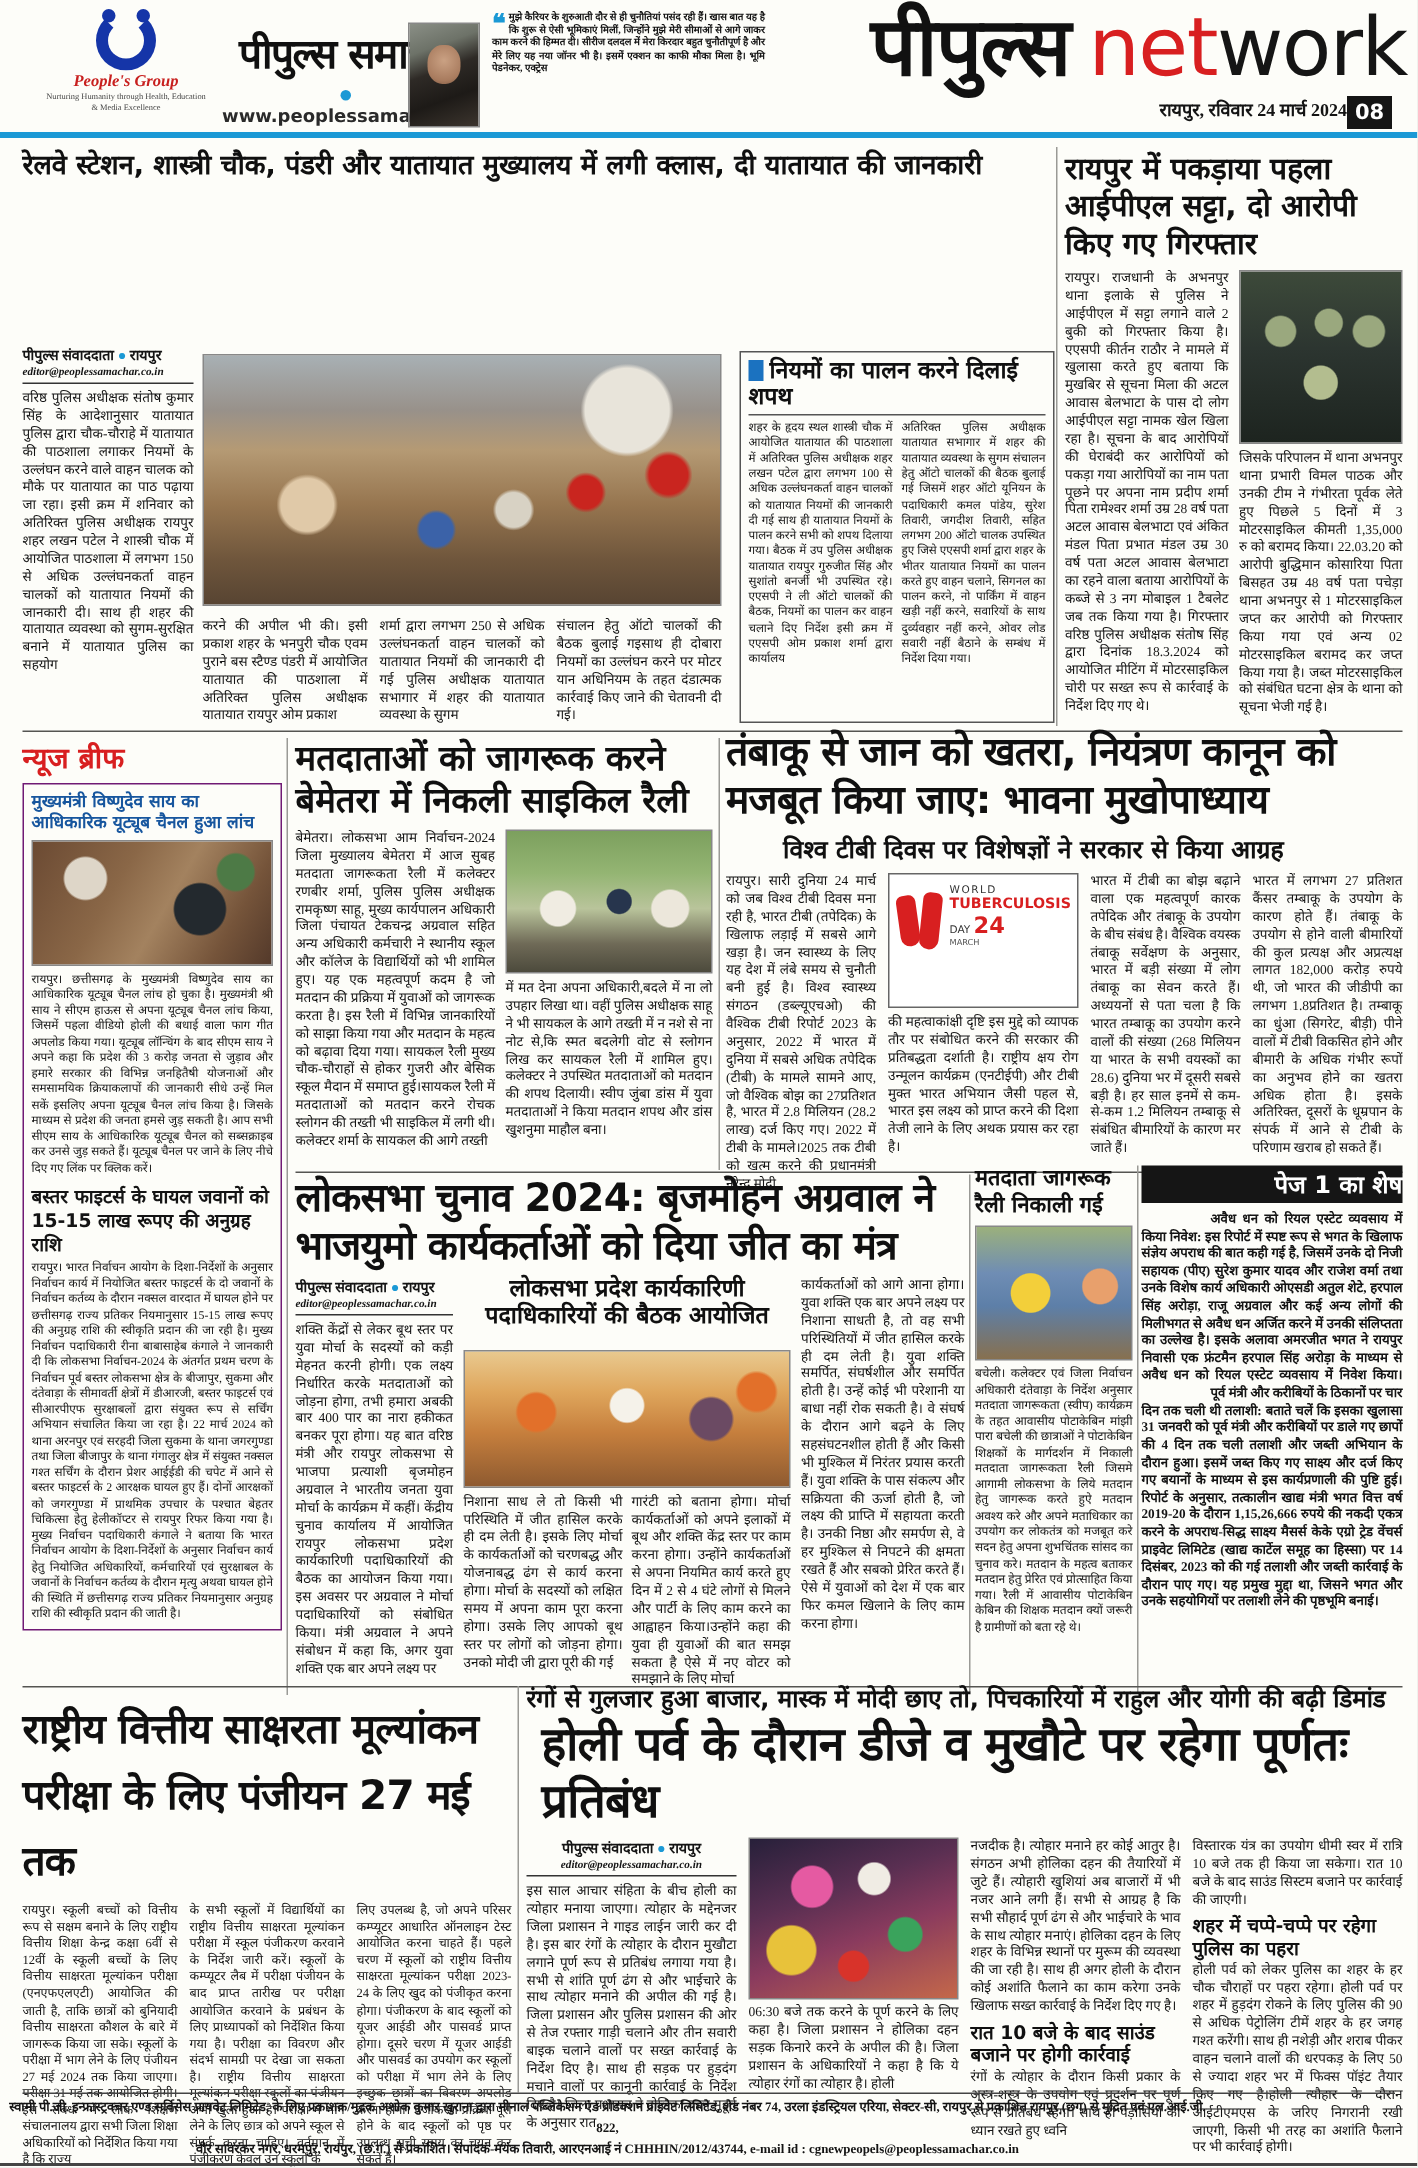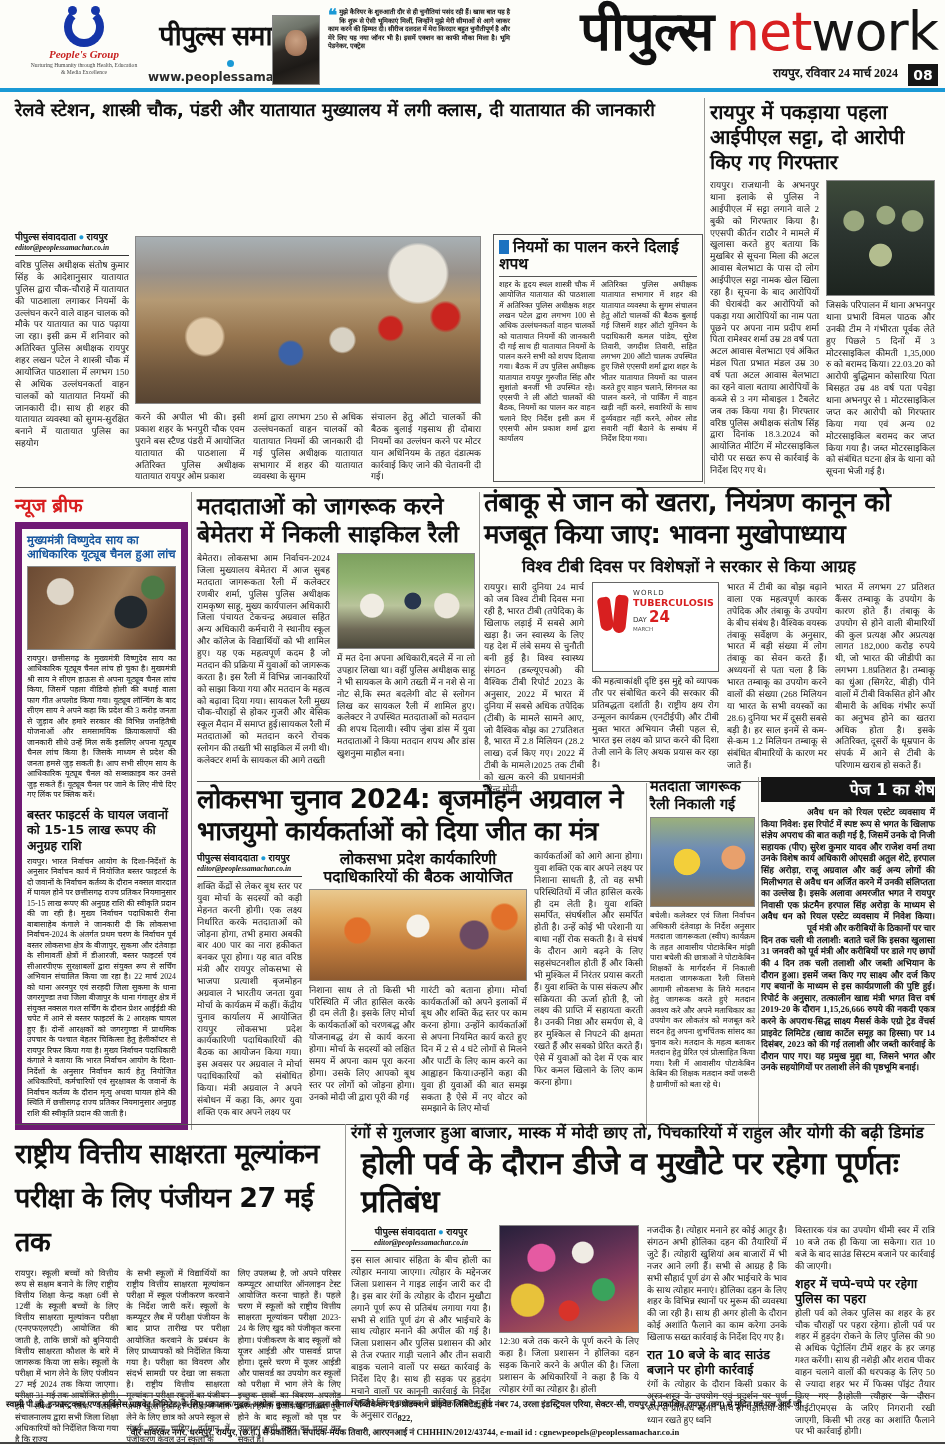--- a/index.html
+++ b/index.html
@@ -35,21 +35,21 @@
     background:radial-gradient(circle at 50% 40%,#caa183 0%,#a87b5e 70%,#7a5640 100%); }
   .quote { position:absolute; left:328px; top:8px; width:182px; height:78px; font-size:6.6px; line-height:1.3; text-align:justify; font-weight:600; }
   .qmark { color:#1b99d5; font-size:17px; float:left; line-height:0.9; margin-right:2px; }
   .q-attr { font-weight:700; }
   #masthead { position:absolute; left:520px; top:2px; width:418px; text-align:right; }
   .brand { font-size:54px; line-height:60px; letter-spacing:-1px; white-space:nowrap; }
   .brand .b-hindi { font-weight:700; color:#111; font-family:"DejaVu Sans",sans-serif; }
   .brand .b-net { color:#d81f20; font-family:"DejaVu Sans",sans-serif; font-weight:400; }
   .brand .b-work { color:#151515; font-family:"DejaVu Sans",sans-serif; font-weight:400; }
   .dateline { font-size:12px; font-weight:700; margin-top:2px; padding-right:40px; }
-  .pageno { position:absolute; right:0; top:62px; width:30px; height:22px; background:#151515; color:#fff;
+  .pageno { position:absolute; right:10px; top:62px; width:30px; height:22px; background:#151515; color:#fff;
     font:700 14px/22px "DejaVu Sans",sans-serif; text-align:center; }
 
   
   #lead-kicker { position:absolute; left:15px; top:97px; width:686px; font-size:18px; }
   #lead-headline { position:absolute; left:15px; top:119px; width:686px; font-size:39px; line-height:46px; letter-spacing:-0.5px; }
   #lead-body { position:absolute; left:15px; top:230px; width:688px; height:253px; }
   .byline-blk { border-bottom:1px solid #333; padding-bottom:3px; margin-bottom:4px; }
   .byline { font-size:9.5px; font-weight:700; }
   .bdot { color:#1b99d5; }
   .bemail { font-size:7.5px; font-weight:700; font-style:italic; }
@@ -80,21 +80,21 @@
     background:
       radial-gradient(circle at 25% 35%, #9aa87e 0 9%, transparent 10%),
       radial-gradient(circle at 55% 30%, #9aa87e 0 9%, transparent 10%),
       radial-gradient(circle at 80% 35%, #9aa87e 0 9%, transparent 10%),
       radial-gradient(circle at 50% 65%, #b3bd8f 0 12%, transparent 13%),
       linear-gradient(180deg,#3d4a3a 0%,#2c3530 45%,#1d241f 100%); }
 
   
   #briefs { position:absolute; left:15px; top:492px; width:173px; height:640px; }
   .briefs-title { color:#d81f20; font-size:19px; margin-bottom:4px; }
-  .brief-box { border:7px solid #701a75; padding:4px 5px; }
+  .brief-box { border:1px solid #701a75; padding:4px 5px; }
   .b1-head { color:#17569e; font-size:11.5px; line-height:1.25; font-weight:700; font-family:"DejaVu Sans",sans-serif; margin-bottom:4px; }
   #cm-photo { width:100%; height:84px; margin-bottom:4px;
     background:
       radial-gradient(circle at 22% 30%, #ded6c8 0 10%, transparent 11%),
       radial-gradient(circle at 70% 55%, #23292e 0 14%, transparent 15%),
       radial-gradient(circle at 85% 25%, #4d7a46 0 8%, transparent 9%),
       linear-gradient(120deg,#6b4a33 0%,#8a6747 35%,#a3825f 55%,#75543a 80%,#53392a 100%); }
   .b2-head { font-size:12.5px; line-height:1.25; font-weight:700; font-family:"DejaVu Sans",sans-serif; margin:6px 0 3px; }
   .brief-body { font-size:7.9px; line-height:1.33; text-align:justify; }
 
@@ -127,21 +127,21 @@
   .tbl3 b { font-size:15px; color:#d81f20; }
   .tbl4 { font-size:5.5px; color:#555; }
 
   
   #bjp { position:absolute; left:197px; top:783px; width:446px; height:345px; }
   #bjp h2 { font-size:26px; line-height:32px; letter-spacing:-0.5px; margin-bottom:4px; }
   .bjp-row { display:flex; gap:7px; }
   .bjp-c1 { width:106px; }
   .bjp-mid { width:218px; }
   .bjp-c4 { width:110px; }
-  .bjp-sub { font-size:15.5px; line-height:1.15; margin-bottom:2px; text-align:center; }
+  .bjp-sub { font-size:15.5px; line-height:1.15; margin-bottom:13px; text-align:center; }
   #bjp-photo { width:218px; height:92px; margin-bottom:4px;
     background:
       radial-gradient(circle at 50% 40%, #f5f2ea 0 9%, transparent 10%),
       radial-gradient(circle at 22% 45%, #e2702a 0 7%, transparent 8%),
       radial-gradient(circle at 76% 50%, #6b4a63 0 8%, transparent 9%),
       radial-gradient(circle at 90% 30%, #e2702a 0 6%, transparent 7%),
       linear-gradient(180deg,#e9c98f 0%,#dfa65c 30%,#c67f3d 60%,#8e5a30 100%); }
   .bjp-subcols { display:flex; gap:6px; }
   .bjp-subcols > div { flex:1; }
 
@@ -379,21 +379,21 @@
             <span>पीपुल्स संवाददाता</span>
             <span class="bdot">●</span>
             <span>रायपुर</span>
           </div>
           <div class="bemail">editor@peoplessamachar.co.in</div>
         </div>
         <div class="col">इस साल आचार संहिता के बीच होली का त्योहार मनाया जाएगा। त्योहार के मद्देनजर जिला प्रशासन ने गाइड लाईन जारी कर दी है। इस बार रंगों के त्योहार के दौरान मुखौटा लगाने पूर्ण रूप से प्रतिबंध लगाया गया है। सभी से शांति पूर्ण ढंग से और भाईचारे के साथ त्योहार मनाने की अपील की गई है। जिला प्रशासन और पुलिस प्रशासन की ओर से तेज रफ्तार गाड़ी चलाने और तीन सवारी बाइक चलाने वालों पर सख्त कार्रवाई के निर्देश दिए है। साथ ही सड़क पर हुड़दंग मचाने वालों पर कानूनी कार्रवाई के निर्देश दिए है। जिला प्रशासन ने होलिका दहन मुहूर्त के अनुसार रात</div>
       </div>
       <div class="holi-c">
         <div id="holi-photo" class="ph"></div>
-        <div class="col">12:30 बजे तक करने के पूर्ण करने के लिए कहा है। जिला प्रशासन ने होलिका दहन सड़क किनारे करने के अपील की है। जिला प्रशासन के अधिकारियों ने कहा है कि ये त्योहार रंगों का त्योहार है। होली</div>
+        <div class="col">06:30 बजे तक करने के पूर्ण करने के लिए कहा है। जिला प्रशासन ने होलिका दहन सड़क किनारे करने के अपील की है। जिला प्रशासन के अधिकारियों ने कहा है कि ये त्योहार रंगों का त्योहार है। होली</div>
       </div>
       <div class="holi-c">
         <div class="col">नजदीक है। त्योहार मनाने हर कोई आतुर है। संगठन अभी होलिका दहन की तैयारियों में जुटे हैं। त्योहारी खुशियां अब बाजारों में भी नजर आने लगी हैं। सभी से आग्रह है कि सभी सौहार्द पूर्ण ढंग से और भाईचारे के भाव के साथ त्योहार मनाएं। होलिका दहन के लिए शहर के विभिन्न स्थानों पर मुरूम की व्यवस्था की जा रही है। साथ ही अगर होली के दौरान कोई अशांति फैलाने का काम करेगा उनके खिलाफ सख्त कार्रवाई के निर्देश दिए गए है।</div>
         <div class="holi-sub hd">रात 10 बजे के बाद साउंड बजाने पर होगी कार्रवाई</div>
         <div class="col">रंगों के त्योहार के दौरान किसी प्रकार के अस्त्र-शस्त्र के उपयोग एवं प्रदर्शन पर पूर्ण रूप से प्रतिबंध रहेगा। साथ ही पड़ोसियों को ध्यान रखते हुए ध्वनि</div>
       </div>
       <div class="holi-c">
         <div class="col">विस्तारक यंत्र का उपयोग धीमी स्वर में रात्रि 10 बजे तक ही किया जा सकेगा। रात 10 बजे के बाद साउंड सिस्टम बजाने पर कार्रवाई की जाएगी।</div>
         <div class="holi-sub hd">शहर में चप्पे-चप्पे पर रहेगा पुलिस का पहरा</div>
         <div class="col">होली पर्व को लेकर पुलिस का शहर के हर चौक चौराहों पर पहरा रहेगा। होली पर्व पर शहर में हुड़दंग रोकने के लिए पुलिस की 90 से अधिक पेट्रोलिंग टीमें शहर के हर जगह गश्त करेंगी। साथ ही नशेड़ी और शराब पीकर वाहन चलाने वालों की धरपकड़ के लिए 50 से ज्यादा शहर भर में फिक्स पॉइंट तैयार किए गए है।होली त्यौहार के दौरान आईटीएमएस के जरिए निगरानी रखी जाएगी, किसी भी तरह का अशांति फैलाने पर भी कार्रवाई होगी।</div>

